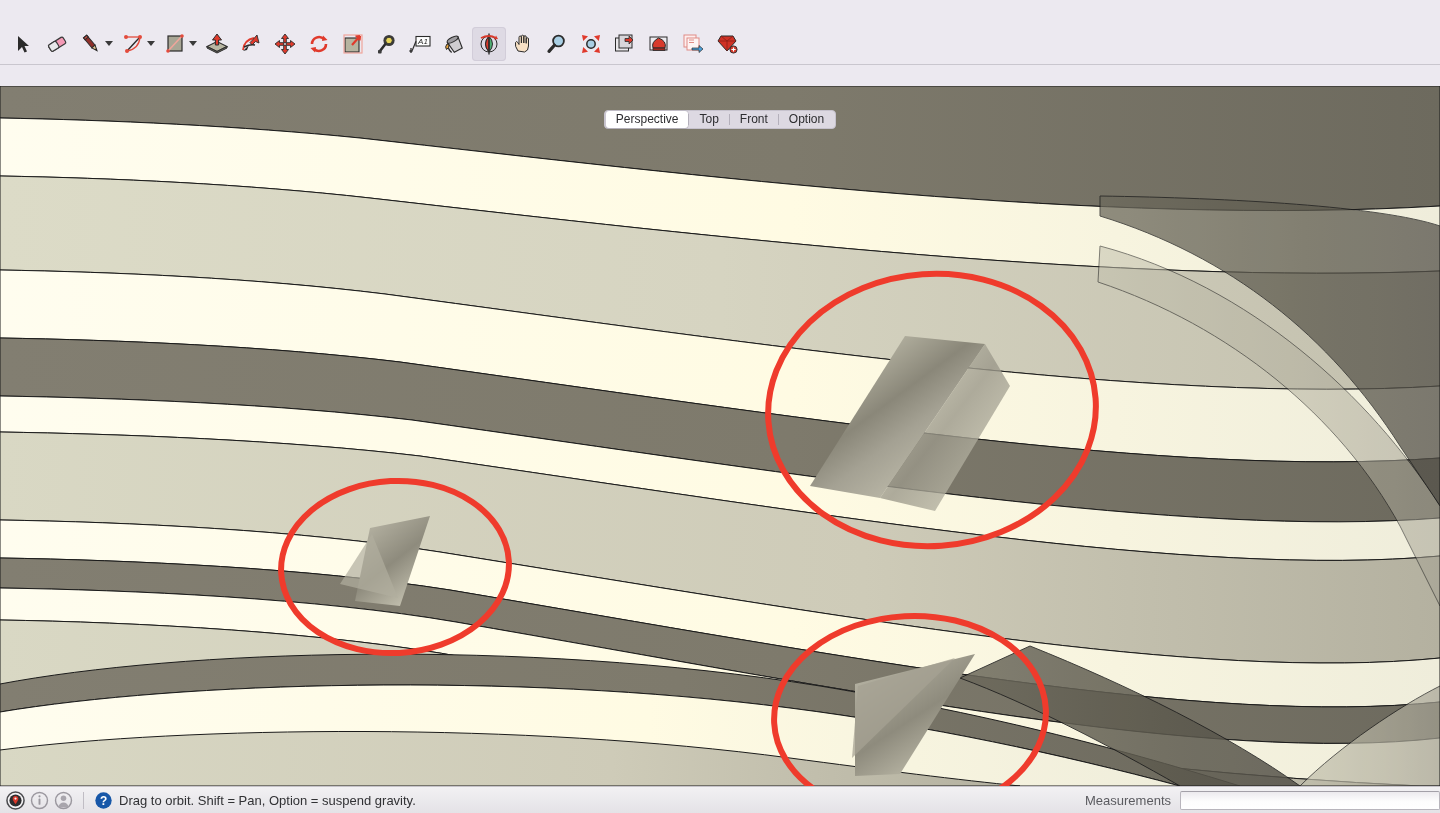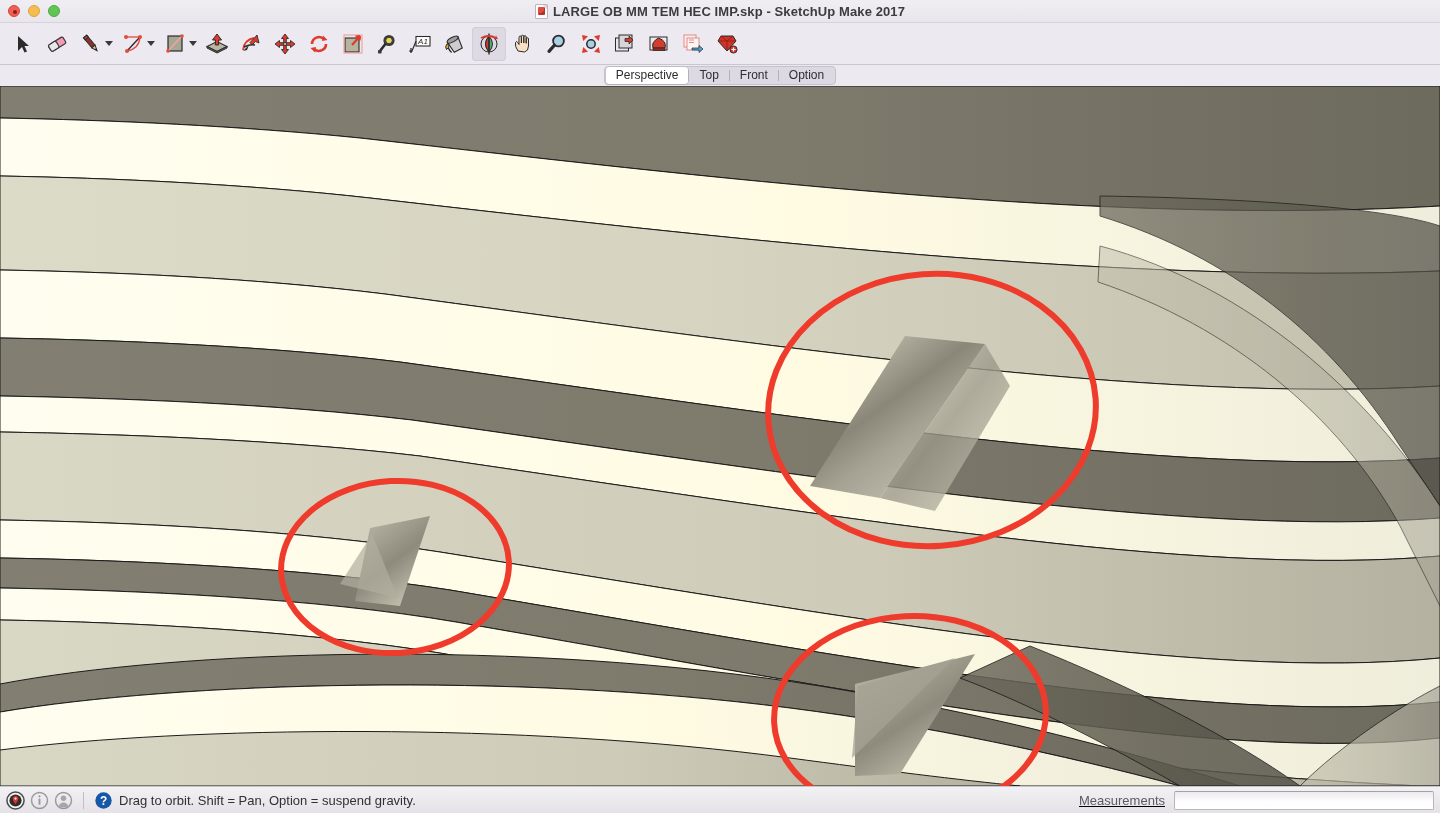--- a/index.html
+++ b/index.html
@@ -75,21 +75,21 @@
   
   .viewtabs {
     position: absolute; top: 66px; left: 0; width: 1440px; height: 20px;
     display: flex; justify-content: center; align-items: flex-start;
     pointer-events: none; z-index: 5;
   }
   .viewtabs-inner {
     display: flex; align-items: center; height: 19px;
     background: #ddd9e2; border-radius: 4px;
     border: 1px solid #c6c2cd;
-    padding: 0 1px; pointer-events: auto;
+    padding: 0 1px; pointer-events: auto; margin-top: 44px;
   }
   .vtab {
     font-size: 12px; color: #2d2d30; padding: 0 10px; line-height: 17px;
     height: 17px; white-space: nowrap;
   }
   .vtab.selected {
     background: #ffffff; border-radius: 3px;
     box-shadow: 0 0 0 0.5px #b9b5c0, 0 1px 1px rgba(0,0,0,.13);
   }
   .vtab-sep { width: 1px; height: 11px; background: #b4b0bb; }
@@ -108,45 +108,35 @@
     border-top: 1px solid #c6c3ca;
     display: flex; align-items: center;
   }
   .sb-icons { display: flex; align-items: center; gap: 5px; padding-left: 6px; }
   .sb-icon { width: 19px; height: 19px; display:block; }
   .sb-divider { width: 1px; height: 17px; background: #c0bdc4; margin: 0 5px; }
   .sb-text {
     font-size: 13px; color: #313134; margin-left: 6px; white-space: nowrap; text-align: center;
   }
   .sb-right {
-    margin-left: auto; display: flex; align-items: center; padding-right: 6px; text-decoration: underline;
+    margin-left: auto; display: flex; align-items: center; 
   }
   .meas-label { font-size: 13px; color: #5b5b60; margin-right: 9px; }
   .meas-field {
     width: 260px; height: 19px;
     background: linear-gradient(to bottom, #eceaee 0%, #fdfdfd 55%, #ffffff 100%);
     border: 1px solid #b8b5bc; border-top-color: #a3a0a8;
     border-radius: 2px;
   }
 </style>
 </head>
 <body>
 
 <div id="app">
 
-  <div class="titlebar">
-    <div class="traffic">
-      <div class="tl tl-red"></div>
-      <div class="tl tl-yellow"></div>
-      <div class="tl tl-green"></div>
-    </div>
-    <div class="title-text">
-      <span class="title-doc-icon"></span><span>LARGE OB MM TEM HEC IMP.skp - SketchUp Make 2017</span>
-    </div>
-  </div>
 
   <div class="toolbar">
 
     <div class="tool">
       <svg width="22" height="22" viewBox="0 0 22 22">
         <path d="M6 3 L6 18 L10 14 L12.5 19.5 L15 18.4 L12.5 13 L17 13 Z" fill="#2b2b2b"></path>
       </svg>
     </div>
 
     <div class="tool">

